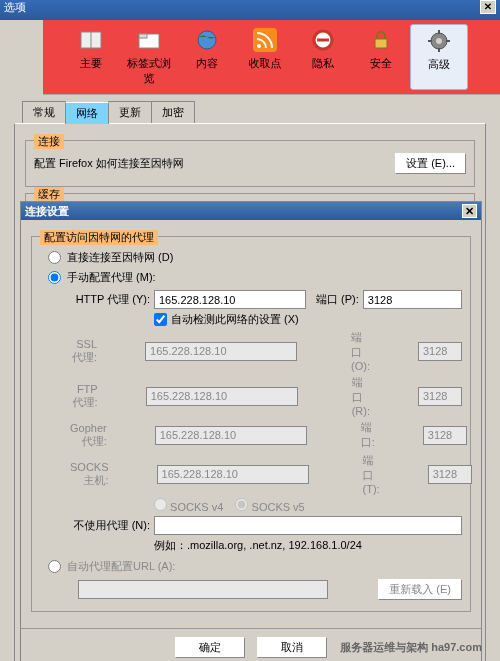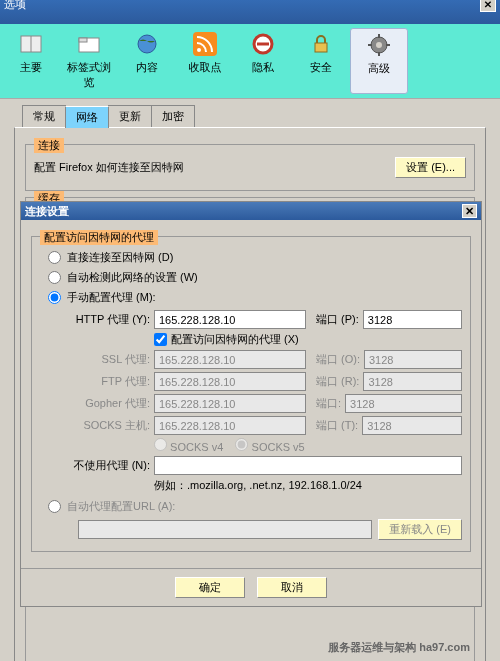--- a/index.html
+++ b/index.html
@@ -1,50 +1,50 @@
 <!DOCTYPE html>
 <html><head>
 <meta charset="utf-8">
 <style>
 * { box-sizing: border-box; margin: 0; padding: 0; font-family: "Microsoft YaHei", sans-serif; font-size: 11px; }
 body { background: #d4d0c8; width: 500px; height: 661px; overflow: hidden; }
-.titlebar { background: linear-gradient(#346bb4, #2c5a9c); color: #fff; height: 20px; display: flex; align-items: flex-end; justify-content: space-between; padding: 12px 4px; }
+.titlebar { background: linear-gradient(#346bb4, #2c5a9c); color: #fff; height: 20px; display: flex; align-items: flex-start; justify-content: space-between; padding: 0 4px; }
 .titlebar .close { width: 16px; height: 14px; background: #d4d0c8; border: 1px solid #fff; color: #000; text-align: center; line-height: 12px; font-size: 10px; font-weight: bold; }
-.toolbar { display: flex; background: #5eead4; border-bottom: 1px solid #aaa; padding: 4px 2px; }
+.toolbar { display: flex; background: #ef4444; border-bottom: 1px solid #aaa; padding: 4px 19px; margin-left: 43px; }
 .toolbar-item { width: 58px; text-align: center; padding: 4px 2px; }
 .toolbar-item.selected { background: #e8eef7; border: 1px solid #a0b4d4; border-radius: 3px; }
 .toolbar-item .icon { width: 24px; height: 24px; margin: 0 auto 4px; }
 .tabs { display: flex; padding: 6px 22px 0; }
 .tab { padding: 3px 10px; border: 1px solid #888; background: #d4d0c8; border-bottom: none; margin-right: -1px; }
 .tab.active { background: #7dd3fc; position: relative; top: 1px; border-top: 1px solid #fff; }
 .panel { margin: 0 14px 8px; border: 1px solid #888; border-top: 1px solid #fff; padding: 10px; }
 .fieldset { border: 1px solid #999; margin: 6px 0; padding: 8px; position: relative; }
 .fieldset-label { position: absolute; top: -7px; left: 8px; background: #fdba74; padding: 0 4px; }
 .row { display: flex; align-items: center; justify-content: space-between; margin: 4px 0; }
-.btn { background: #fef9c3; border: 1px solid #888; border-top-color: #fff; border-left-color: #fff; padding: 2px 10px; }
+.btn { background: #ffffff; border: 1px solid #888; border-top-color: #fff; border-left-color: #fff; padding: 2px 10px; }
 .dialog { position: absolute; top: 201px; left: 20px; right: 18px; background: #d4d0c8; border: 1px solid #888; }
 .dialog-title { background: linear-gradient(#4a7ab8, #2c5a9c); color: #fff; height: 18px; display: flex; justify-content: space-between; align-items: center; padding: 0 4px; font-weight: bold; }
 .dialog-title .close { width: 15px; height: 14px; background: #d4d0c8; color: #000; border: 1px solid #fff; text-align: center; line-height: 12px; font-weight: bold; }
 .dialog-body { padding: 10px; }
 .radio-row { display: flex; align-items: center; margin: 5px 0 5px 8px; }
 .radio-row input { margin-right: 6px; }
 .proxy-row { display: flex; align-items: center; margin: 3px 0 3px 30px; }
 .proxy-row label { width: 80px; text-align: right; margin-right: 4px; }
 .proxy-row input[type=text] { flex: 1; height: 19px; border: 1px solid #888; padding: 0 4px; }
 .proxy-row .port-label { margin: 0 4px 0 10px; }
 .proxy-row .port { width: 44px; height: 19px; border: 1px solid #888; padding: 0 4px; }
-.proxy-row.disabled { color: #888; }
+.proxy-row.disabled { color: #888; gap: 44px; }
 .proxy-row.disabled input { background: #e8e8e8; color: #888; }
 .chk-row { margin: 3px 0 3px 114px; display: flex; align-items: center; }
 .chk-row input { margin-right: 4px; }
 .socks-ver { margin: 3px 0 3px 114px; color: #888; }
 .example { margin: 2px 0 6px 114px; }
 .dialog-buttons { display: flex; justify-content: center; gap: 12px; padding: 8px; border-top: 1px solid #999; }
 .disabled-text { color: #888; }
-.watermark { position: absolute; bottom: 6px; right: 30px; color: #666; font-weight: bold; }
+.watermark { position: absolute; bottom: 6px; right: 18px; color: #666; font-weight: bold; }
 </style>
 </head>
 <body>
 
 <div class="titlebar">
   <span>选项</span>
   <div class="close">✕</div>
 </div>
 
 <div class="toolbar">
@@ -113,38 +113,34 @@
   </div>
   <div class="dialog-body">
     <div class="fieldset">
       <span class="fieldset-label">配置访问因特网的代理</span>
 
       <div class="radio-row">
           <input type="radio" name="pm" style="">
           <span>直接连接至因特网 (D)</span>
         </div>
       <div class="radio-row">
-          <input type="radio" name="pm" style="">
-          <span>自动检测此网络的设置 (W)</span>
-        </div>
-      <div class="radio-row">
           <input type="radio" name="pm" checked="" style="">
           <span>手动配置代理 (M):</span>
         </div>
 
       <div class="proxy-row">
         <label>HTTP 代理 (Y):</label>
         <input type="text" value="165.228.128.10" style="">
         <span class="port-label">端口 (P):</span>
         <input type="text" class="port" value="3128" style="">
       </div>
 
       <div class="chk-row">
           <input type="checkbox" checked="" style="">
-          <span>配置访问因特网的代理 (X)</span>
+          <span>自动检测此网络的设置 (X)</span>
         </div>
 
       <div class="proxy-row disabled">
         <label>SSL 代理:</label>
         <input type="text" disabled="" value="165.228.128.10" style="">
         <span class="port-label">端口 (O):</span>
         <input type="text" class="port" disabled="" value="3128" style="">
       </div>
       <div class="proxy-row disabled">
         <label>FTP 代理:</label>

